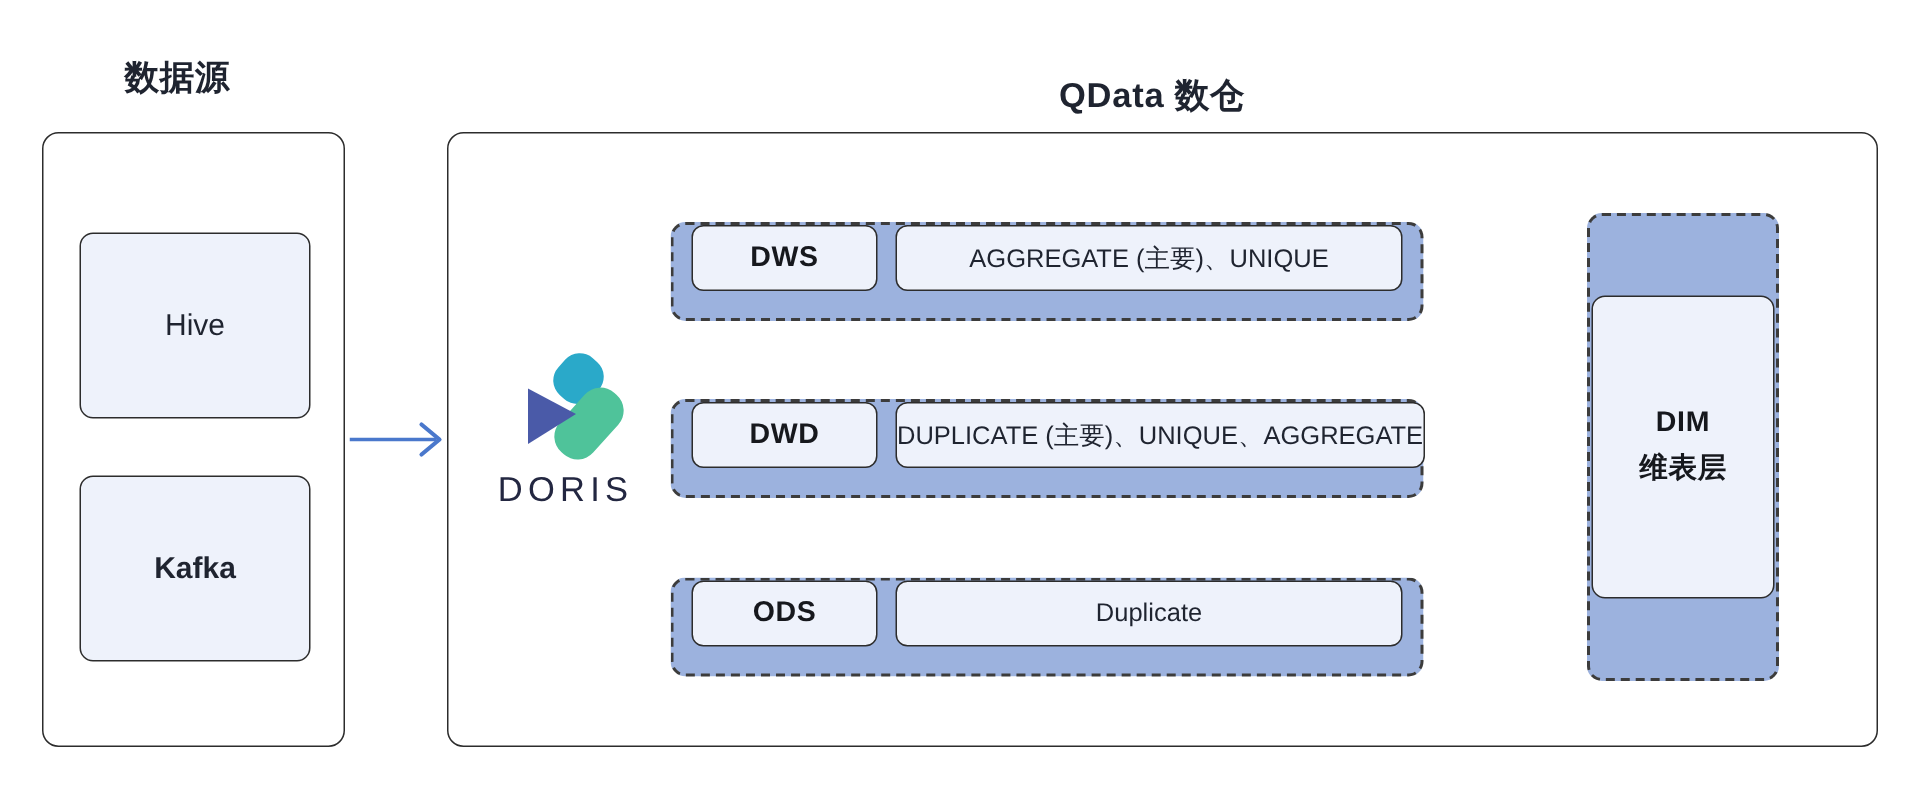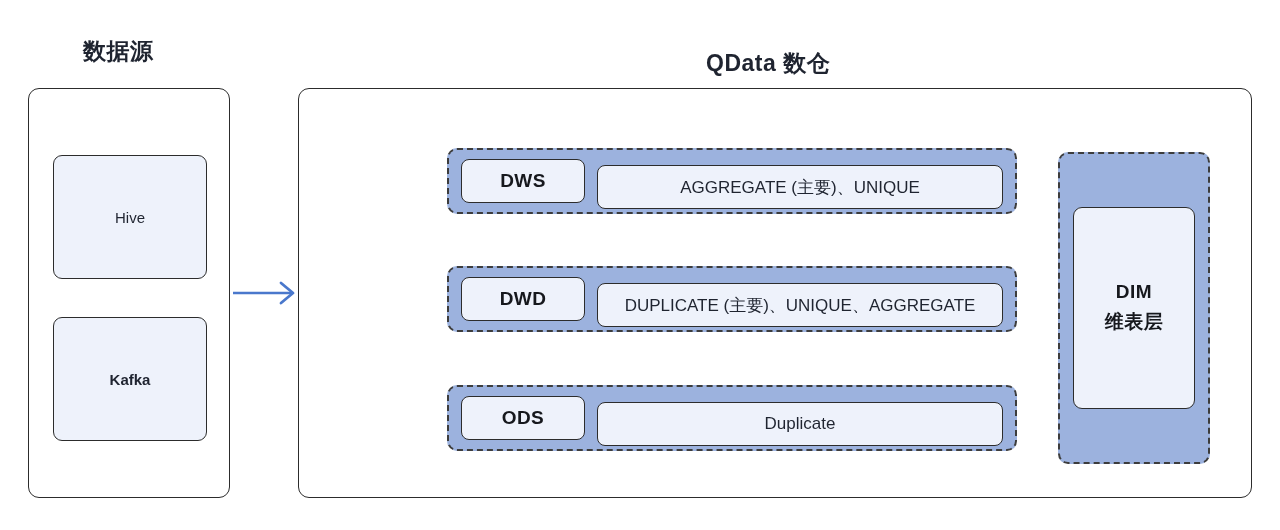--- a/index.html
+++ b/index.html
@@ -52,21 +52,21 @@
     position: absolute;
     left: 24px;
     width: 154px;
     height: 124px;
     background: #eef2fb;
     border: 1.4px solid #2c2c2c;
     border-radius: 9px;
     display: flex;
     align-items: center;
     justify-content: center;
-    font-size: 15px;
+    font-size: 20px;
     color: #1f2430;
   }
   .src-box-0 { top: 66px; }
   .src-box-1 { top: 228px; font-weight: bold; }
 
   
   .arrow {
     position: absolute;
     left: 233px;
     top: 276px;
@@ -91,27 +91,26 @@
     font-size: 23px;
     font-weight: 500;
     letter-spacing: 3.5px;
     color: #232741;
   }
 
   
   .layer-row {
     position: absolute;
     left: 447px;
-    width: 570px;
+    width: 502px;
     height: 66px;
     background: #9cb2de;
     border: 2px dashed #3c3c3c;
     border-radius: 10px;
     display: flex;
-    align-items: center;
     padding: 0 12px;
     gap: 12px;
   }
   .layer-row-0 { top: 148px; }   
   .layer-row-1 { top: 266px; }   
   .layer-row-2 { top: 385px; }   
 
   .layer-tag {
     flex: 0 0 124px;
     height: 44px;
@@ -131,29 +130,28 @@
     height: 44px;
     background: #eef2fb;
     border: 1.4px solid #2c2c2c;
     border-radius: 8px;
     display: flex;
     align-items: center;
     justify-content: center;
     font-size: 17px;
     color: #1f2430;
     white-space: nowrap;
-    margin-top: 12px;
   }
 
   
   .dim-outer {
     position: absolute;
     left: 1058px;
-    top: 152px;
-    width: 152px;
+    top: 142px;
+    width: 128px;
     height: 312px;
     background: #9cb2de;
     border: 2px dashed #3c3c3c;
     border-radius: 10px;
     display: flex;
     align-items: center;
     justify-content: center;
   }
   .dim-inner {
     width: 122px;
@@ -192,20 +190,31 @@
     </div>
   </div>
 
   <svg class="arrow" viewBox="0 0 72 34">
     <line x1="0" y1="17" x2="58" y2="17" stroke="#4a78cc" stroke-width="2.4"></line>
     <polyline points="48,7 60,17 48,27" fill="none" stroke="#4a78cc" stroke-width="2.8" stroke-linecap="round" stroke-linejoin="round"></polyline>
   </svg>
 
   <div class="panel panel-warehouse"></div>
 
+  <div class="doris">
+    <svg class="doris-mark" viewBox="0 0 78 74">
+
+      <rect x="33" y="2" width="30" height="33" rx="13" ry="13" transform="rotate(42 48 18)" fill="#2aa9c9"></rect>
+
+      <rect x="40" y="22" width="30" height="53" rx="14" ry="14" transform="rotate(42 55 48)" fill="#4fc39a"></rect>
+
+      <path d="M14 25 L46 42 L14 62 Z" fill="#4a5aa8"></path>
+    </svg>
+    <div class="doris-word">DORIS</div>
+  </div>
 
   <div class="layer-row layer-row-0">
     <div class="layer-tag">DWS</div>
     <div class="layer-models">AGGREGATE (主要)、UNIQUE</div>
   </div>
 
   <div class="layer-row layer-row-2">
     <div class="layer-tag">ODS</div>
     <div class="layer-models">Duplicate</div>
   </div>

